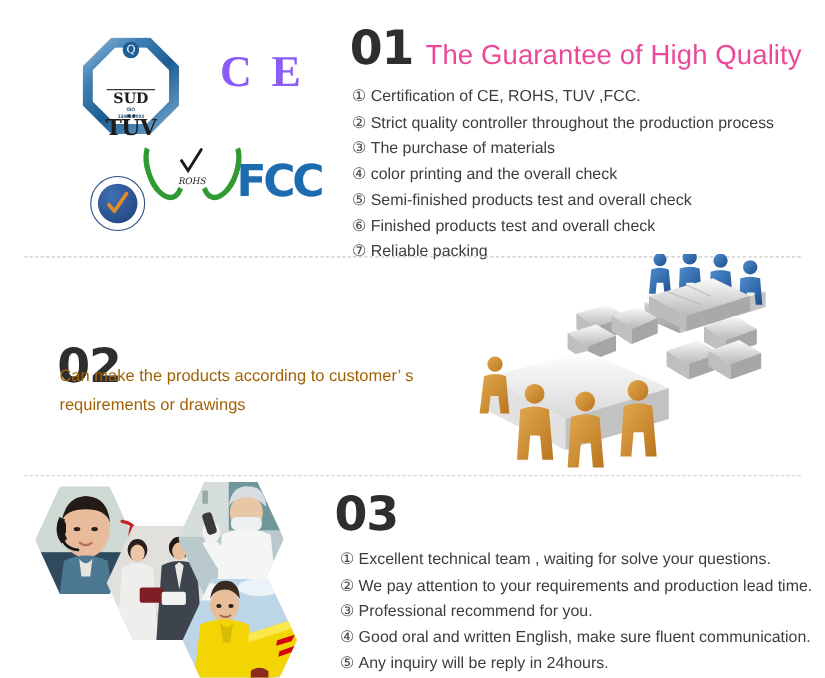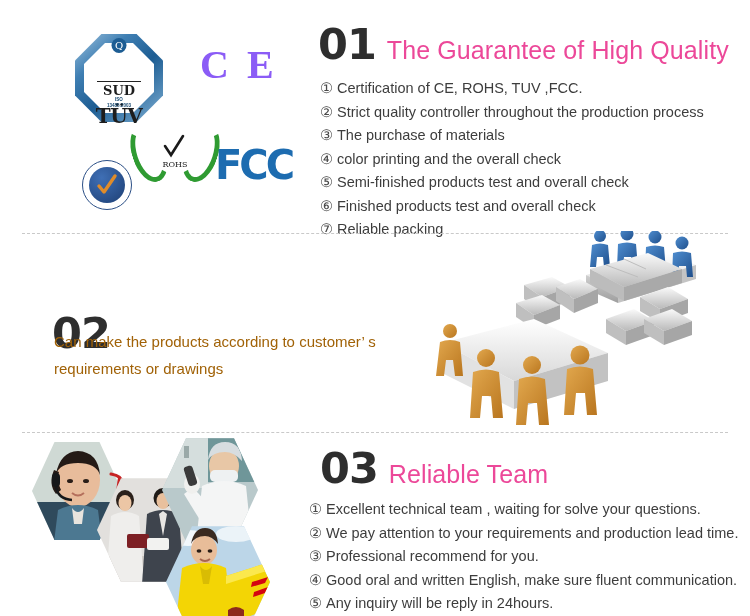--- a/index.html
+++ b/index.html
@@ -127,21 +127,21 @@
     border: 5px solid #2f9b32;
     border-radius: 50%;
   }
   .wreath-l { left: 0; border-right-color: transparent; border-top-color: transparent; transform: rotate(-18deg); }
   .wreath-r { right: 0; border-left-color: transparent; border-top-color: transparent; transform: rotate(18deg); }
   .rohs-check {
     position: absolute; left: 31px; top: 14px; width: 22px; height: 26px;
   }
   .rohs-label {
     position: absolute; left: 0; right: 0; top: 40px; text-align: center;
-    font-family: "DejaVu Serif", serif; font-size: 8px; color: #222;
+    font-family: "DejaVu Serif", serif; font-size: 8px; color: #222; font-style: italic;
   }
 
   
   .fcc {
     position: absolute; left: 195px; top: 125px;
     font-family: "DejaVu Sans", sans-serif;
     font-weight: bold; font-size: 40px; line-height: 40px;
     color: #1d6cb0; letter-spacing: -3px;
   }
 
@@ -160,21 +160,21 @@
 
   
   #sec02 { top: 233px; left: 0; height: 199px; }
   #sec02 .sec-head { position: absolute; left: 52px; top: 42px; margin-top: 38px; }
   #sec02 .para { position: absolute; left: 54px; top: 95px; }
 
   .puzzle-art { position: absolute; left: 428px; top: -2px; width: 322px; height: 196px; }
 
   
   #sec03 { top: 432px; left: 0; height: 184px; }
-  #sec03 .sec-head { position: absolute; left: 304px; top: 16px; margin-left: 16px; }
+  #sec03 .sec-head { position: absolute; left: 304px; top: 16px; }
   #sec03 .bullets { position: absolute; left: 309px; top: 60px; }
 
   .hex-collage { position: absolute; left: 14px; top: 2px; width: 286px; height: 182px; }
   .hex {
     position: absolute;
     clip-path: polygon(25% 2%, 75% 2%, 100% 50%, 75% 98%, 25% 98%, 0 50%);
     overflow: hidden;
   }
   .hex-inner { position: absolute; inset: 0; }
 
@@ -439,21 +439,20 @@
           <text x="18" y="104" font-family="DejaVu Sans, sans-serif" font-size="15" font-weight="bold" font-style="italic" fill="#d40511">DHL</text>
           <text x="22" y="113" font-family="DejaVu Sans, sans-serif" font-size="6" font-weight="bold" font-style="italic" fill="#d40511">EXPRESS</text>
           <path d="M86 58 l16 -5 l-3 6 l-14 4z" fill="#d40511"></path>
           <path d="M88 68 l14 -5 l-3 6 l-12 4z" fill="#d40511"></path>
         </svg>
       </div>
     </div>
 
     <div class="sec-head">
       <span class="sec-num">03</span>
-      <span class="sec-title">Reliable Team</span>
     </div>
 
     <div class="bullets">
       <div class="bullet">
         <span class="bnum">①</span>
         <span class="btxt">Excellent technical team , waiting for solve your questions.</span>
       </div>
       <div class="bullet">
         <span class="bnum">②</span>
         <span class="btxt">We pay attention to your requirements and production lead time.</span>

